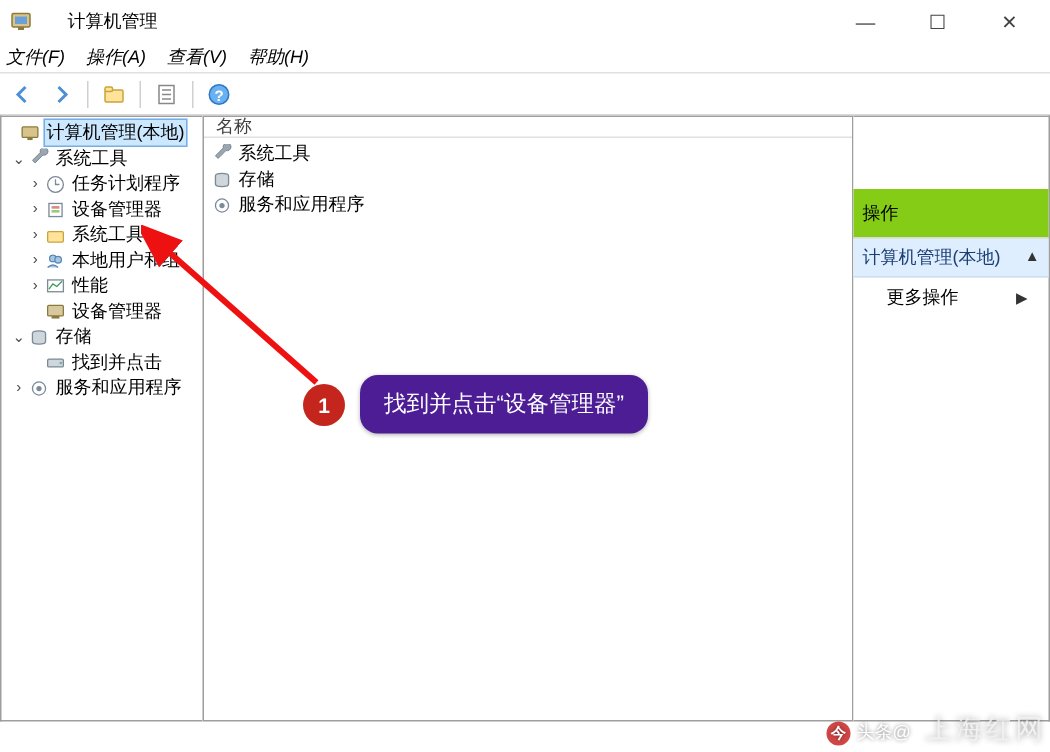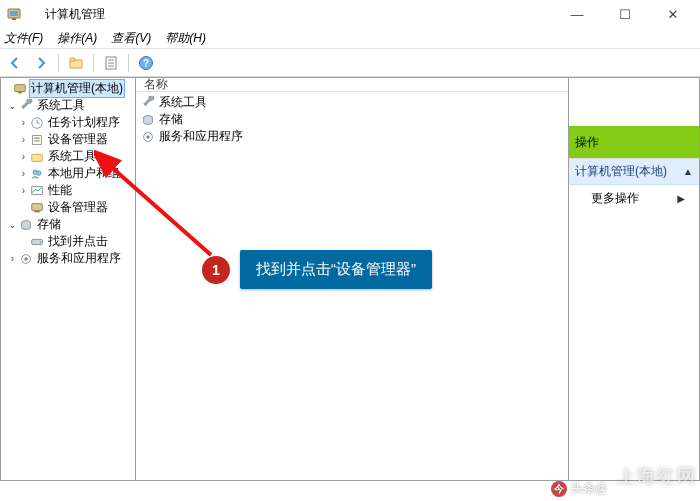--- a/index.html
+++ b/index.html
@@ -49,26 +49,26 @@
   .action-section { background:#dfeefe; color:#1a3e75; padding:4px 6px; font-size:12px; display:flex; align-items:center; justify-content:space-between; border-bottom:1px solid #cadef3;}
   .action-item { padding:5px 14px 5px 22px; font-size:12px; display:flex; align-items:center; justify-content:space-between;}
   .chev { font-size:10px; color:#333;}
 
   
   .arrow-svg { position:absolute; pointer-events:none; }
 
   
   .callout { position:absolute; display:flex; align-items:center;}
   .callout-num { width:28px; height:28px; border-radius:50%; background:#c4261d; color:#fff; display:flex; align-items:center; justify-content:center; font-size:14px; font-weight:bold; margin-right:10px;}
-  .callout-box { background:#0369a1; color:#fff; padding:10px 16px; font-size:15px; border-radius:2px; box-shadow:0 1px 3px rgba(0,0,0,.3);} 
+  .callout-box { background:#4c1d95; color:#fff; padding:10px 16px; font-size:15px; border-radius:12px; box-shadow:0 1px 3px rgba(0,0,0,.3);} 
 
   
   .wm-left { position:absolute; left:551px; bottom:4px; display:flex; align-items:center; gap:4px; color:#fff; text-shadow:0 0 3px rgba(0,0,0,.6); font-size:12px; opacity:.9;}
   .wm-left .logo { width:16px; height:16px; border-radius:50%; background:#c33; display:inline-flex; align-items:center; justify-content:center; color:#fff; font-weight:bold; font-size:10px;}
-  .wm-right { position:absolute; right:3px; bottom:13px; color:#eee; font-size:18px; text-shadow:0 0 4px rgba(0,0,0,.5); letter-spacing:2px; font-weight:500; opacity:.8;}
+  .wm-right { position:absolute; right:3px; bottom:3px; color:#eee; font-size:18px; text-shadow:0 0 4px rgba(0,0,0,.5); letter-spacing:2px; font-weight:500; opacity:.8;}
 
   
   .bottom-strip { height:20px; background:#fff; }
 
   svg { display:block; }
 </style>
 </head>
 <body>
 
 <div class="titlebar">

